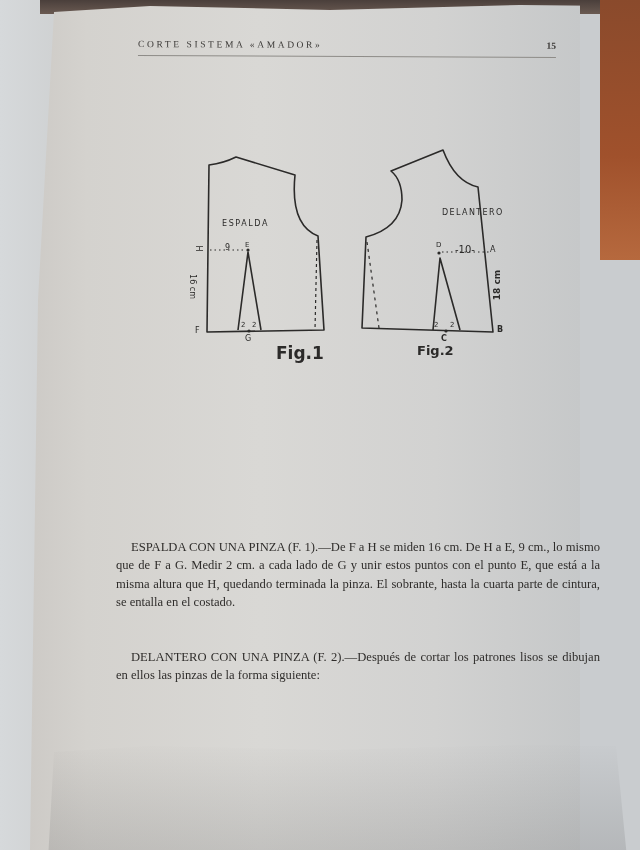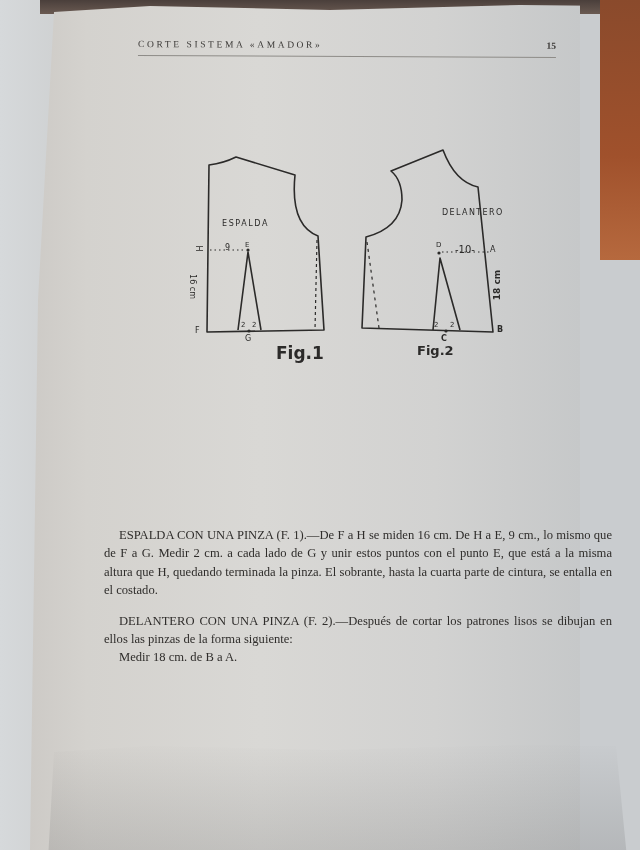--- a/index.html
+++ b/index.html
@@ -39,21 +39,21 @@
   .fig-heading {
     position:absolute; left:186px; top:122px; font-size:16.5px; color:#2b2a29;
     letter-spacing:0.2px;
   }
   svg.figs { position:absolute; left:0; top:0; width:640px; height:400px; }
   .body-text {
     position:absolute; left:104px; top:526px; width:508px;
     font-size:12.6px; line-height:18.4px; color:#2f2d2b;
     text-align:justify;
   }
-  .body-text p { margin:0; }
+  .body-text p { margin:12px; }
   .body-text .para { text-indent:15px; }
   .body-text .gap { height:12px; }
 </style>
 </head>
 <body>
 
 <div class="bg-left"></div>
 <div class="bg-top"></div>
 <div class="bg-right"></div>
 
@@ -112,17 +112,16 @@
     <span style="position:absolute;left:450px;top:321px;font-family:'DejaVu Sans',sans-serif;font-size:7px;color:#2b2a29;">2</span>
     <span style="position:absolute;left:497px;top:325px;font-family:'DejaVu Sans',sans-serif;font-size:8px;font-weight:bold;color:#2b2a29;">B</span>
     <span style="position:absolute;left:441px;top:334px;font-family:'DejaVu Sans',sans-serif;font-size:8px;font-weight:bold;color:#2b2a29;">C</span>
     <span style="position:absolute;left:389px;top:343px;font-family:'DejaVu Sans',sans-serif;font-size:13px;font-weight:bold;color:#2b2a29;margin-left:28px;">Fig.2</span>
   </div>
 
   <div class="body-text">
     <p class="para">ESPALDA CON UNA PINZA (F. 1).—De F a H se miden 16 cm. De H a E, 9 cm., lo mismo que de F a G. Medir 2 cm. a cada lado de G y unir estos puntos con el punto E, que está a la misma altura que H, quedando terminada la pinza. El sobrante, hasta la cuarta parte de cintura, se entalla en el costado.</p>
     <div class="gap"></div>
     <p class="para">DELANTERO CON UNA PINZA (F. 2).—Después de cortar los patrones lisos se dibujan en ellos las pinzas de la forma siguiente:</p>
-    <p class="para">Medir 18 cm. de B a A.</p>
   </div>
 
   <div class="page-shade"></div>
 </div>
 
 </body></html>

